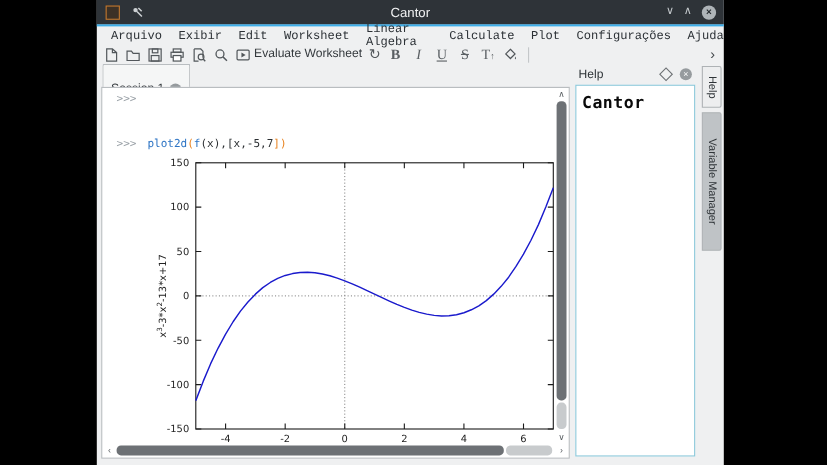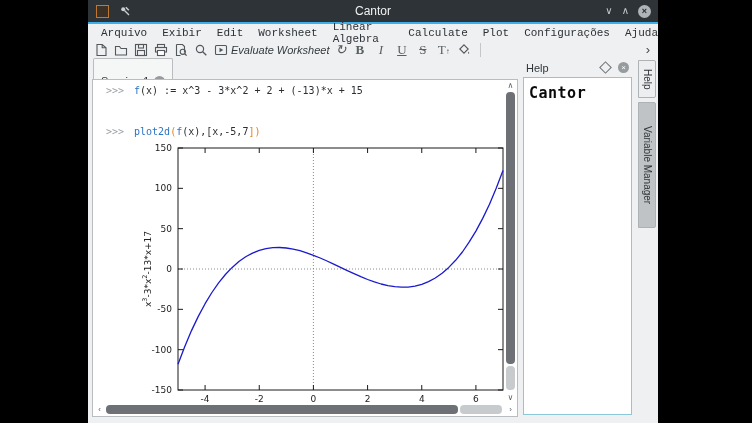--- a/index.html
+++ b/index.html
@@ -17,21 +17,21 @@
   .wclose{width:13px;height:13px;border-radius:50%;background:#aeb4b8;color:#23282c;
           font-size:9px;line-height:13px;text-align:center;font-weight:bold;}
   .accent{height:2px;background:#3daee9;}
 
   
   .menubar{height:17px;display:flex;align-items:center;padding-left:13px;gap:15px;
            font-size:11px;color:#2c3136;}
   .menu-item{cursor:default;font-family:Liberation Mono, monospace;}
   .toolbar{height:17px;display:flex;align-items:center;padding-left:6px;gap:6px;
            font-size:11px;color:#34393d;}
-  .tbtn{display:flex;align-items:center;gap:3px;font-style:italic;}
+  .tbtn{display:flex;gap:3px;}
   .tbtn svg{display:block;}
   .fmt{font-family:"Liberation Serif",serif;font-size:13px;color:#5a5f63;width:15px;text-align:center;}
   .fmt small{font-size:8px;}
   .tsep{width:1px;height:14px;background:#c4c7c9;margin:0 3px;}
   .toverflow{margin-left:auto;margin-right:8px;font-size:13px;color:#44494d;}
 
   
   .tabbar{position:absolute;left:4px;top:58px;width:426px;height:21px;border-bottom:1px solid #b9bdc0;}
   .tab{position:absolute;left:1px;top:0;height:20px;display:flex;align-items:center;gap:5px;
        padding:12px 7px;background:#f5f6f6;border:1px solid #b9bdc0;border-bottom:none;
@@ -204,21 +204,20 @@
   <div class="tabbar">
     <div class="tab">
       <span>Session 1</span>
       <span class="ccirc">×</span>
     </div>
   </div>
 
   <div class="wsframe">
     <div class="wsinner">
       <span class="prompt mono row1">&gt;&gt;&gt;</span>
-      <span class="codeln mono row1" id="code1"><span class="fn">f</span><span class="pl">(x) := x^3 - 3*x^2 + 2 + (-13)*x + 15</span></span>
 
 
       <span class="prompt mono row2">&gt;&gt;&gt;</span>
       <span class="codeln mono row2" id="code2"><span class="fn">plot2d</span><span class="br">(</span><span class="fn">f</span><span class="pl">(x),[x,-5,7</span><span class="br">])</span></span>
 
       <div class="plotwrap">
         <div class="ylabel" id="ylabel"><span>x</span><sup>3</sup><span>-3*x</span><sup>2</sup><span>-13*x+17</span></div>
         <svg id="plot" width="385" height="266">
             <line x1="50" y1="129" x2="375" y2="129" stroke="#808080" stroke-width="0.9" stroke-dasharray="1,2"></line>
             <line x1="185.41666666666669" y1="8" x2="185.41666666666669" y2="250" stroke="#808080" stroke-width="0.9" stroke-dasharray="1,2"></line>

